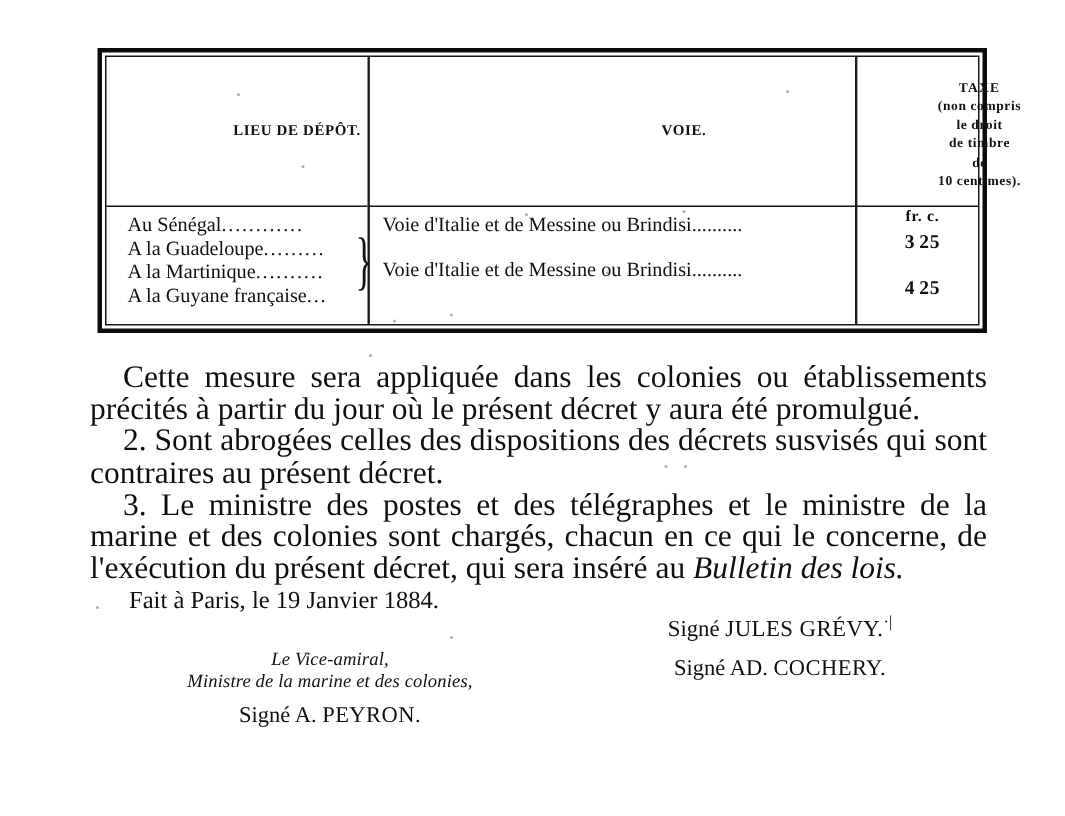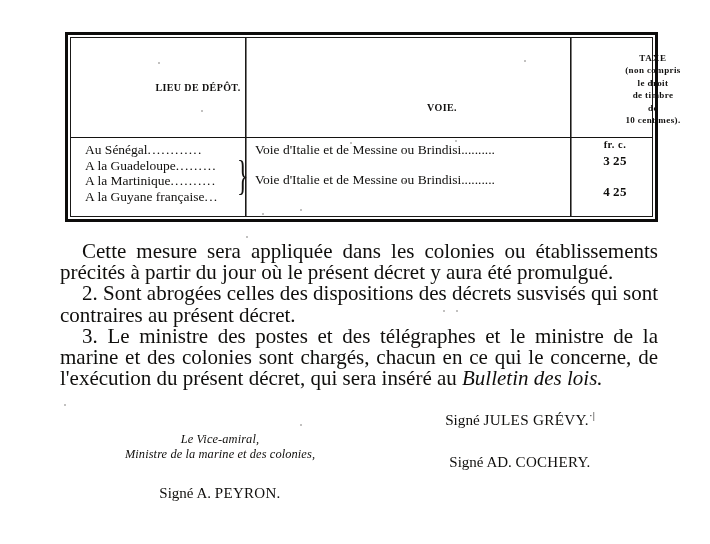--- a/index.html
+++ b/index.html
@@ -75,24 +75,23 @@
     font-size: 10px;
     color: #121110;
     padding-left: 38px;
   }
   .th-lieu {
     left: 6px;
     width: 166px;
     top: 44px;
   }
   .th-voie {
-    left: 174px;
+    left: 188px;
     width: 318px;
     top: 44px;
-    margin-top: 20px;
   }
   .th-taxe {
     left: 502px;
     width: 84px;
     top: 14px;
     font-size: 9px;
     line-height: 12.4px;
     font-variant: normal;
   }
   .th-taxe .taxe-word {
@@ -207,21 +206,21 @@
     text-align: center;
   }
   .sig-block .role {
     font-style: italic;
     font-size: 12.4px;
     line-height: 15.4px;
     letter-spacing: 0.1px;
   }
   .sig-block .signed {
     font-size: 15px;
-    margin-top: 22px;
+    margin-top: 6px;
   }
   .sig-block .signed .nm {
     font-variant: small-caps;
     letter-spacing: 0.3px;
   }
 
   .sig-left {
     left: 82px;
     top: 432px;
     width: 276px;
@@ -286,20 +285,21 @@
 
     </div>
   </div>
 
   <div class="body-text">
     <p>Cette mesure sera appliquée dans les colonies ou établissements précités à partir du jour où le présent décret y aura été promulgué.</p>
     <p>2. Sont abrogées celles des dispositions des décrets susvisés qui sont contraires au présent décret.</p>
     <p><span>3. Le ministre des postes et des télégraphes et le ministre de la marine et des colonies sont chargés, chacun en ce qui le concerne, de l'exécution du présent décret, qui sera inséré au </span><span class="ital">Bulletin des lois.</span></p>
   </div>
 
+  <div class="datum">Fait à Paris, le 19 Janvier 1884.</div>
 
   <div class="sig-grevy"><span>Signé </span><span class="nm">JULES GRÉVY.</span><span class="stray">·|</span></div>
 
   <div class="sig-block sig-left">
     <div class="role">
       <span>Le Vice-amiral,</span><br>
       <span>Ministre de la marine et des colonies,</span>
     </div>
     <div class="signed"><span>Signé </span><span>A. </span><span class="nm">PEYRON.</span></div>
   </div>

